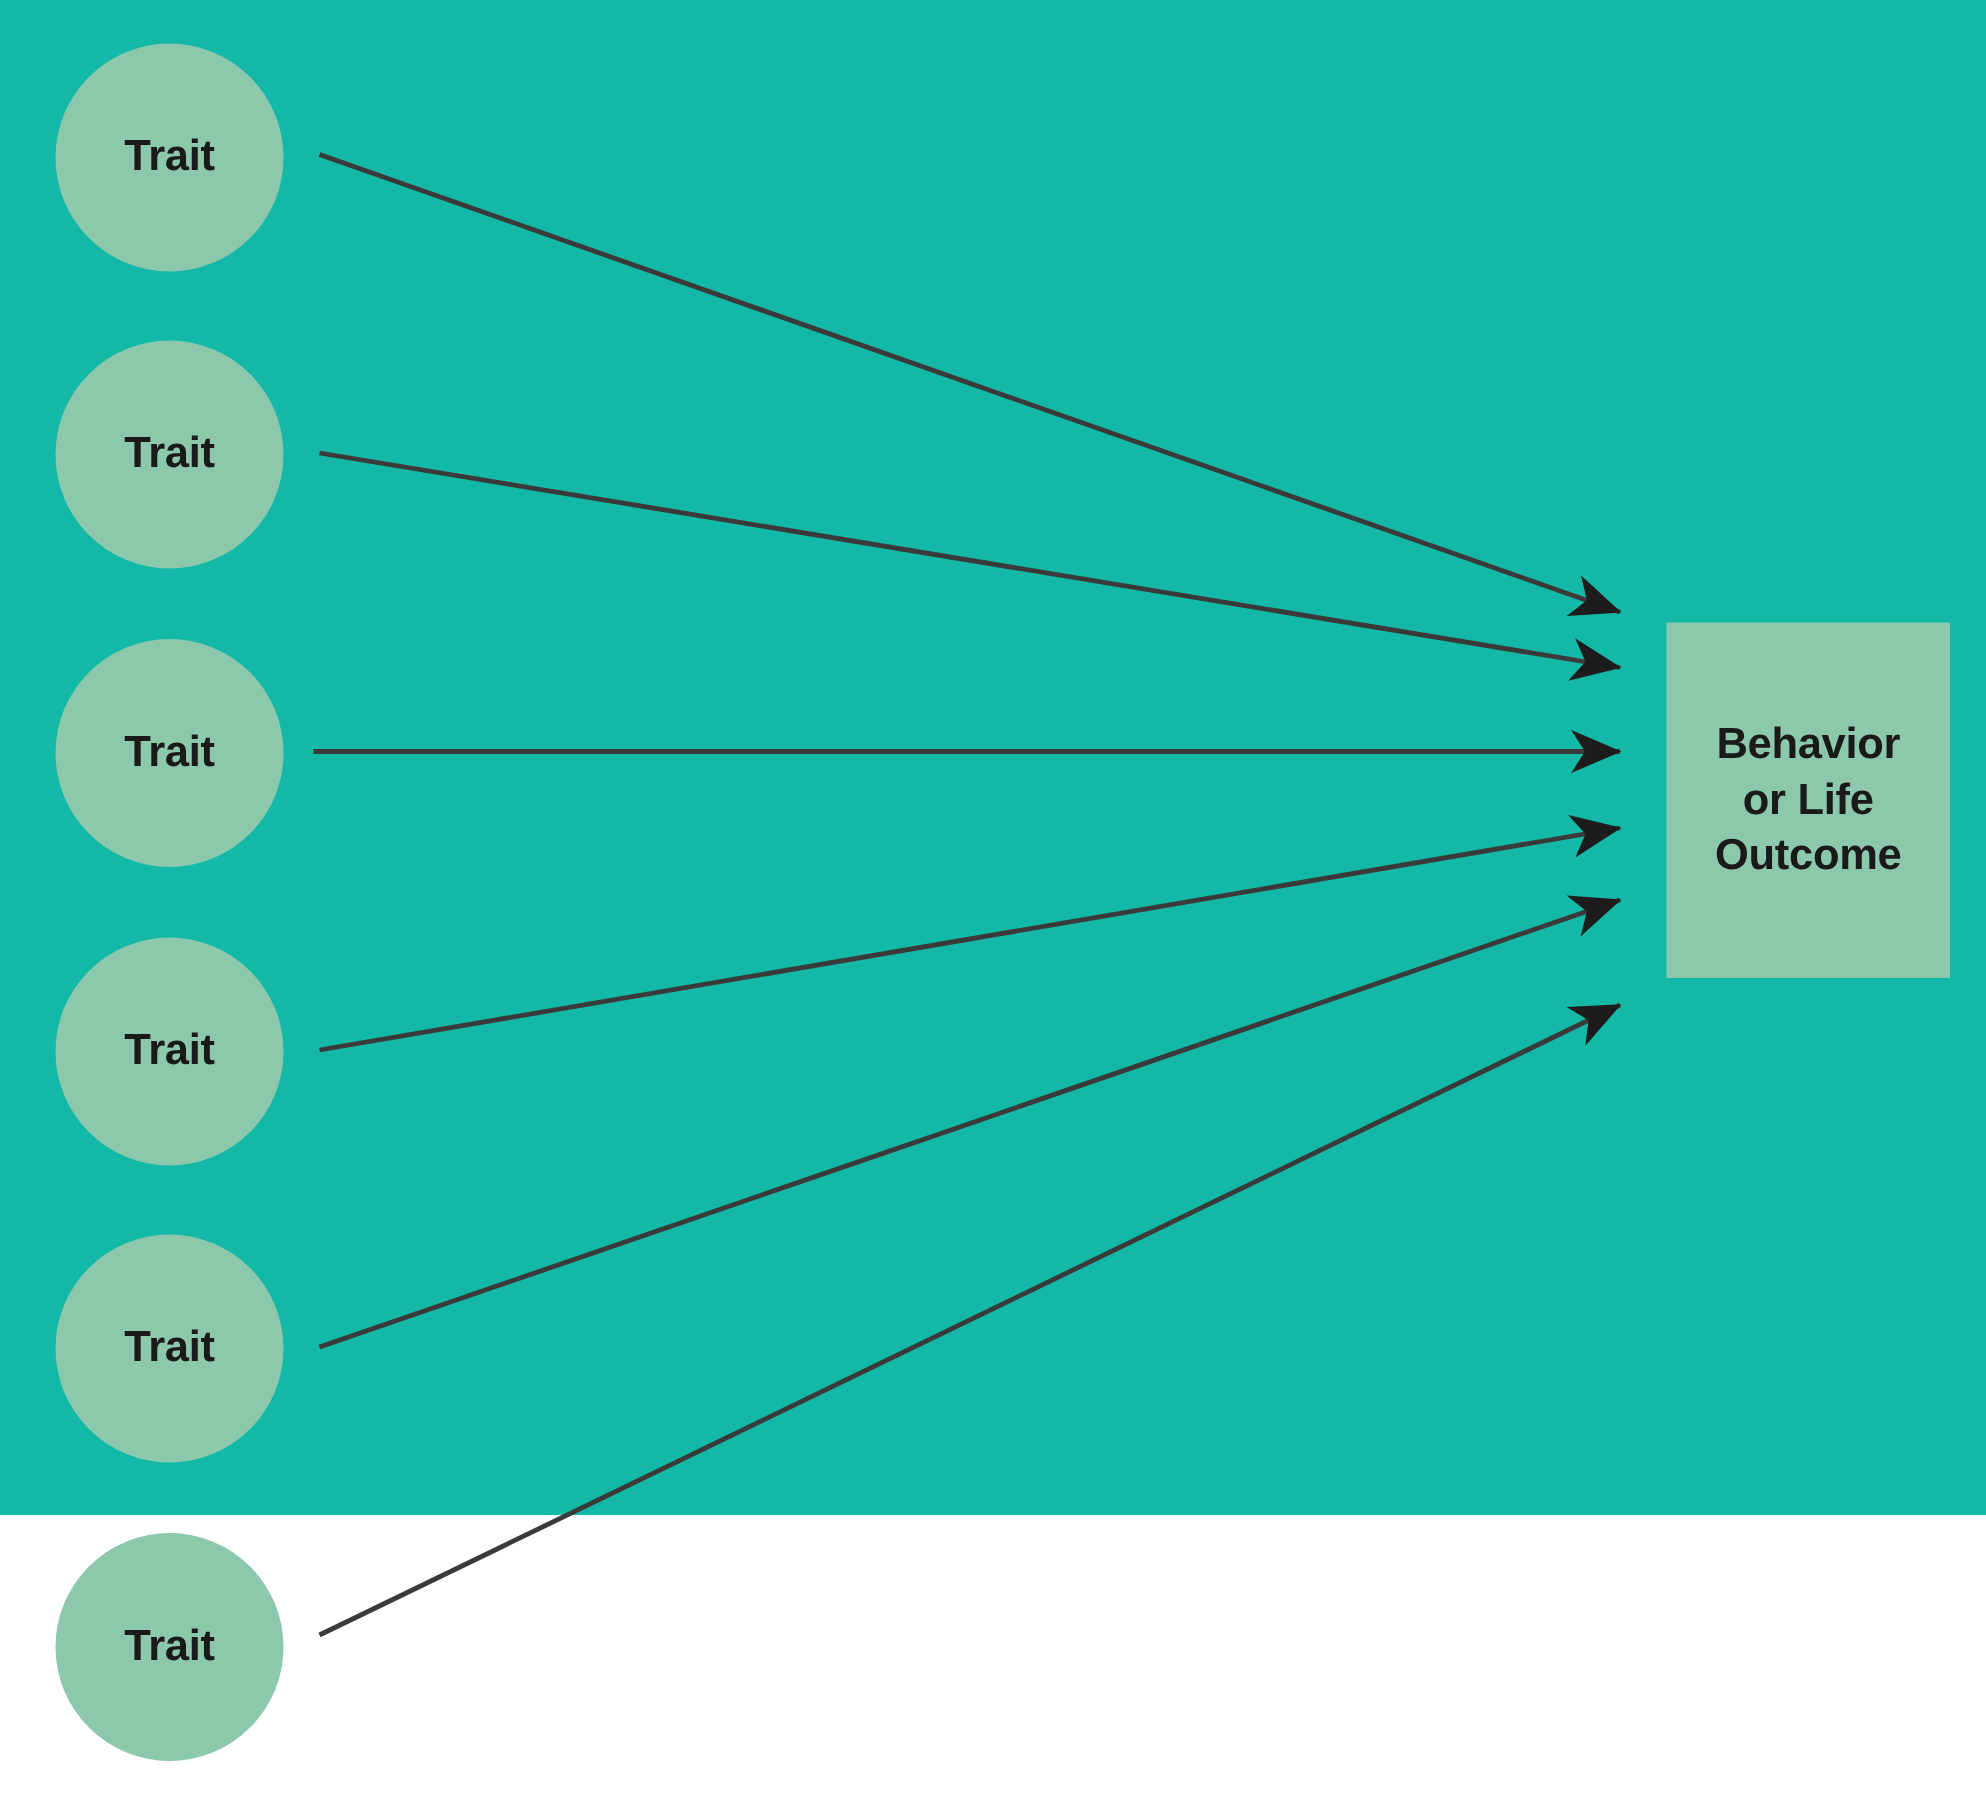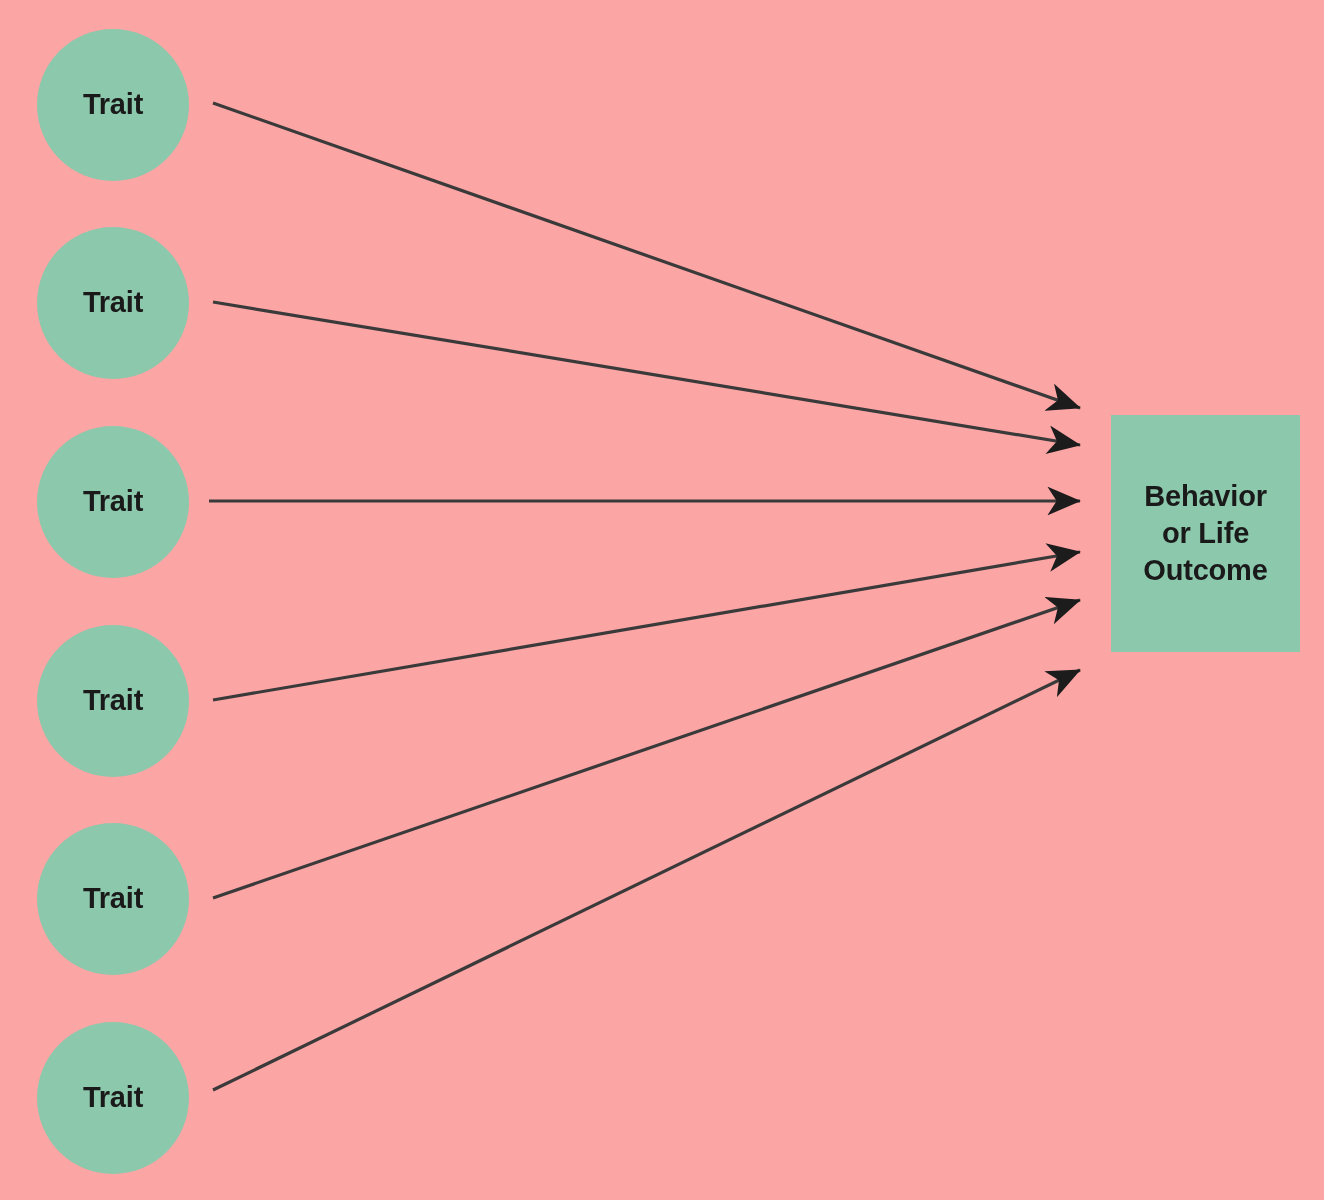--- a/index.html
+++ b/index.html
@@ -9,22 +9,22 @@
   }
   body {
     width: 1324px;
     height: 1200px;
     font-family: "Liberation Sans", sans-serif;
     overflow: hidden;
   }
   #diagram-root {
     position: relative;
     width: 1324px;
-    height: 1200px;
-    background: #fca5a5;
+    height: 1010px;
+    background: #14b8a6;
   }
   svg.canvas {
     position: absolute;
     left: 0;
     top: 0;
     width: 1324px;
     height: 1200px;
     display: block;
   }
   .node-circle {

